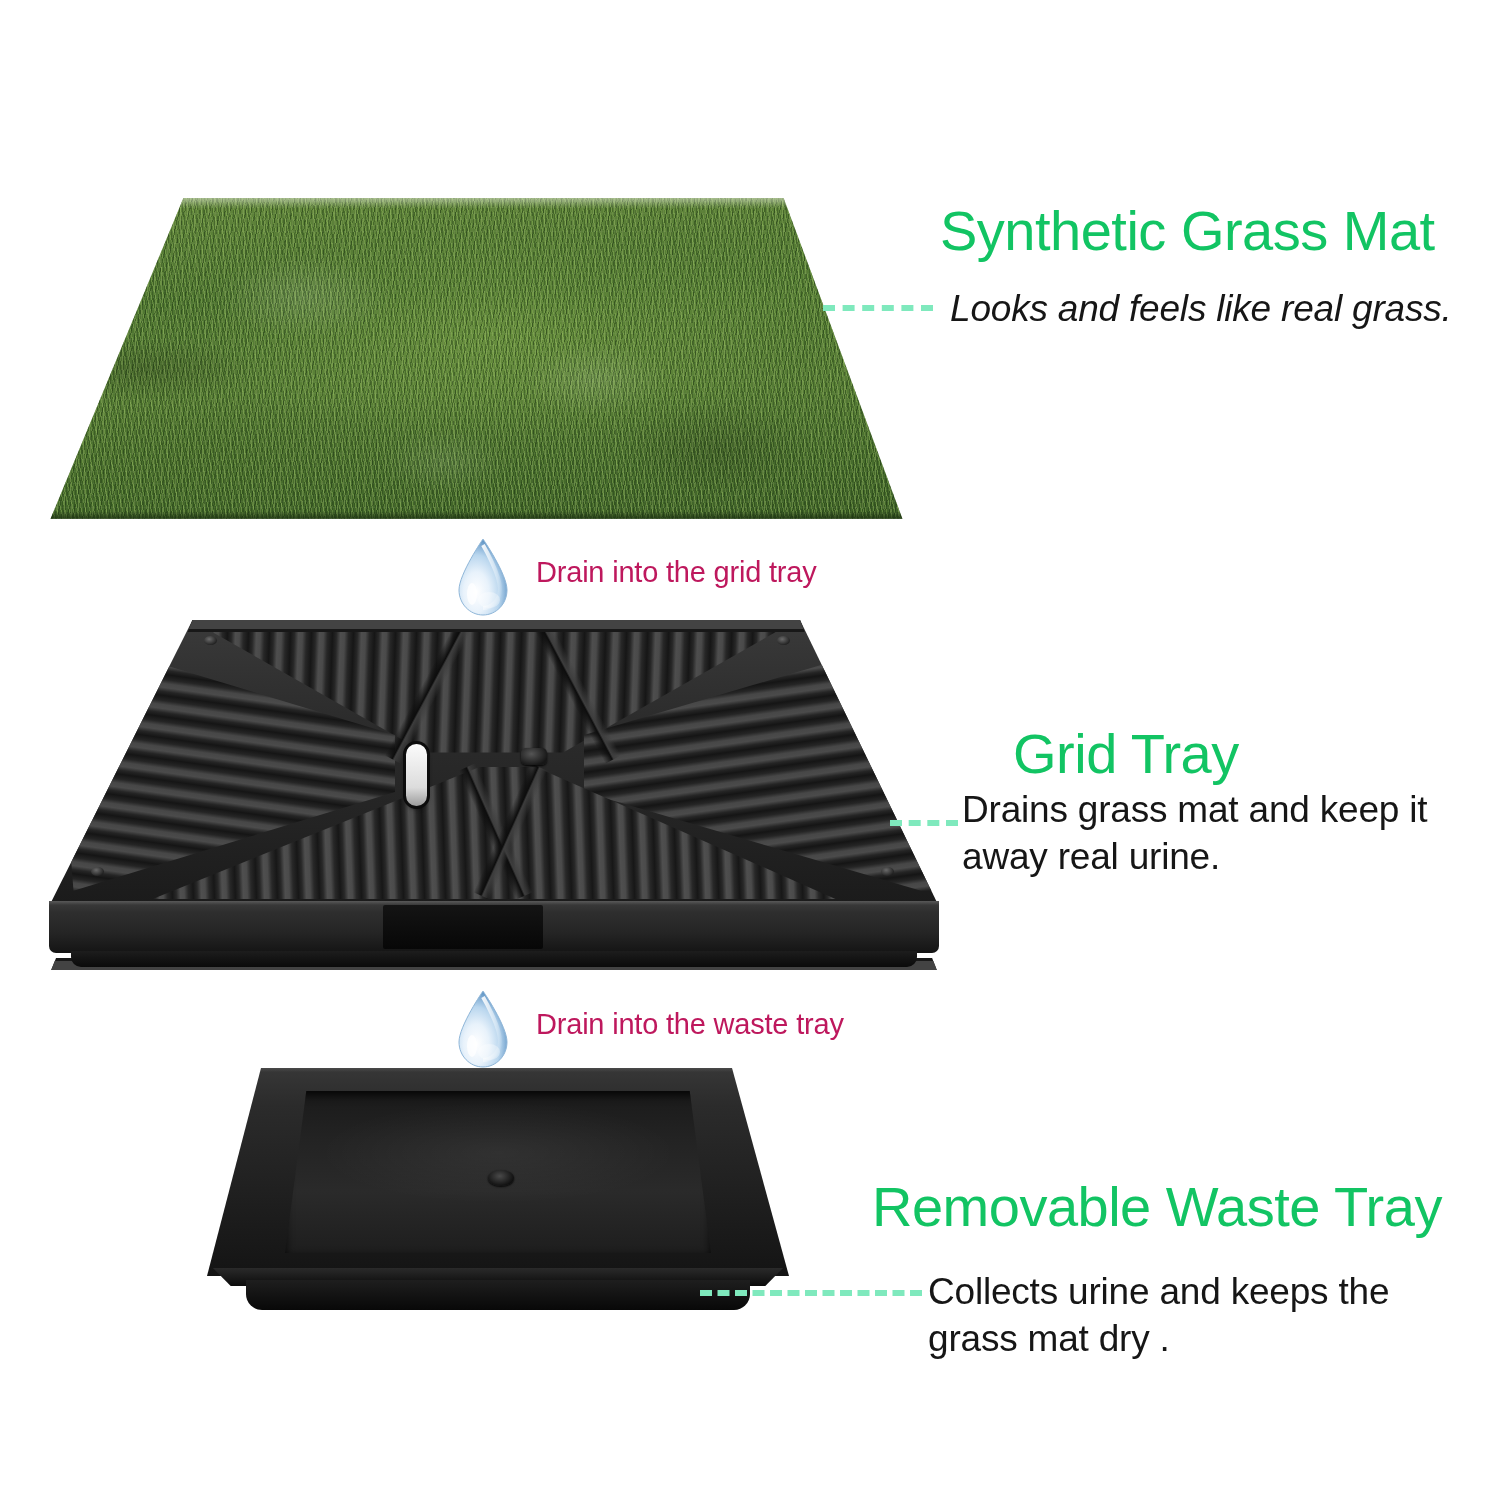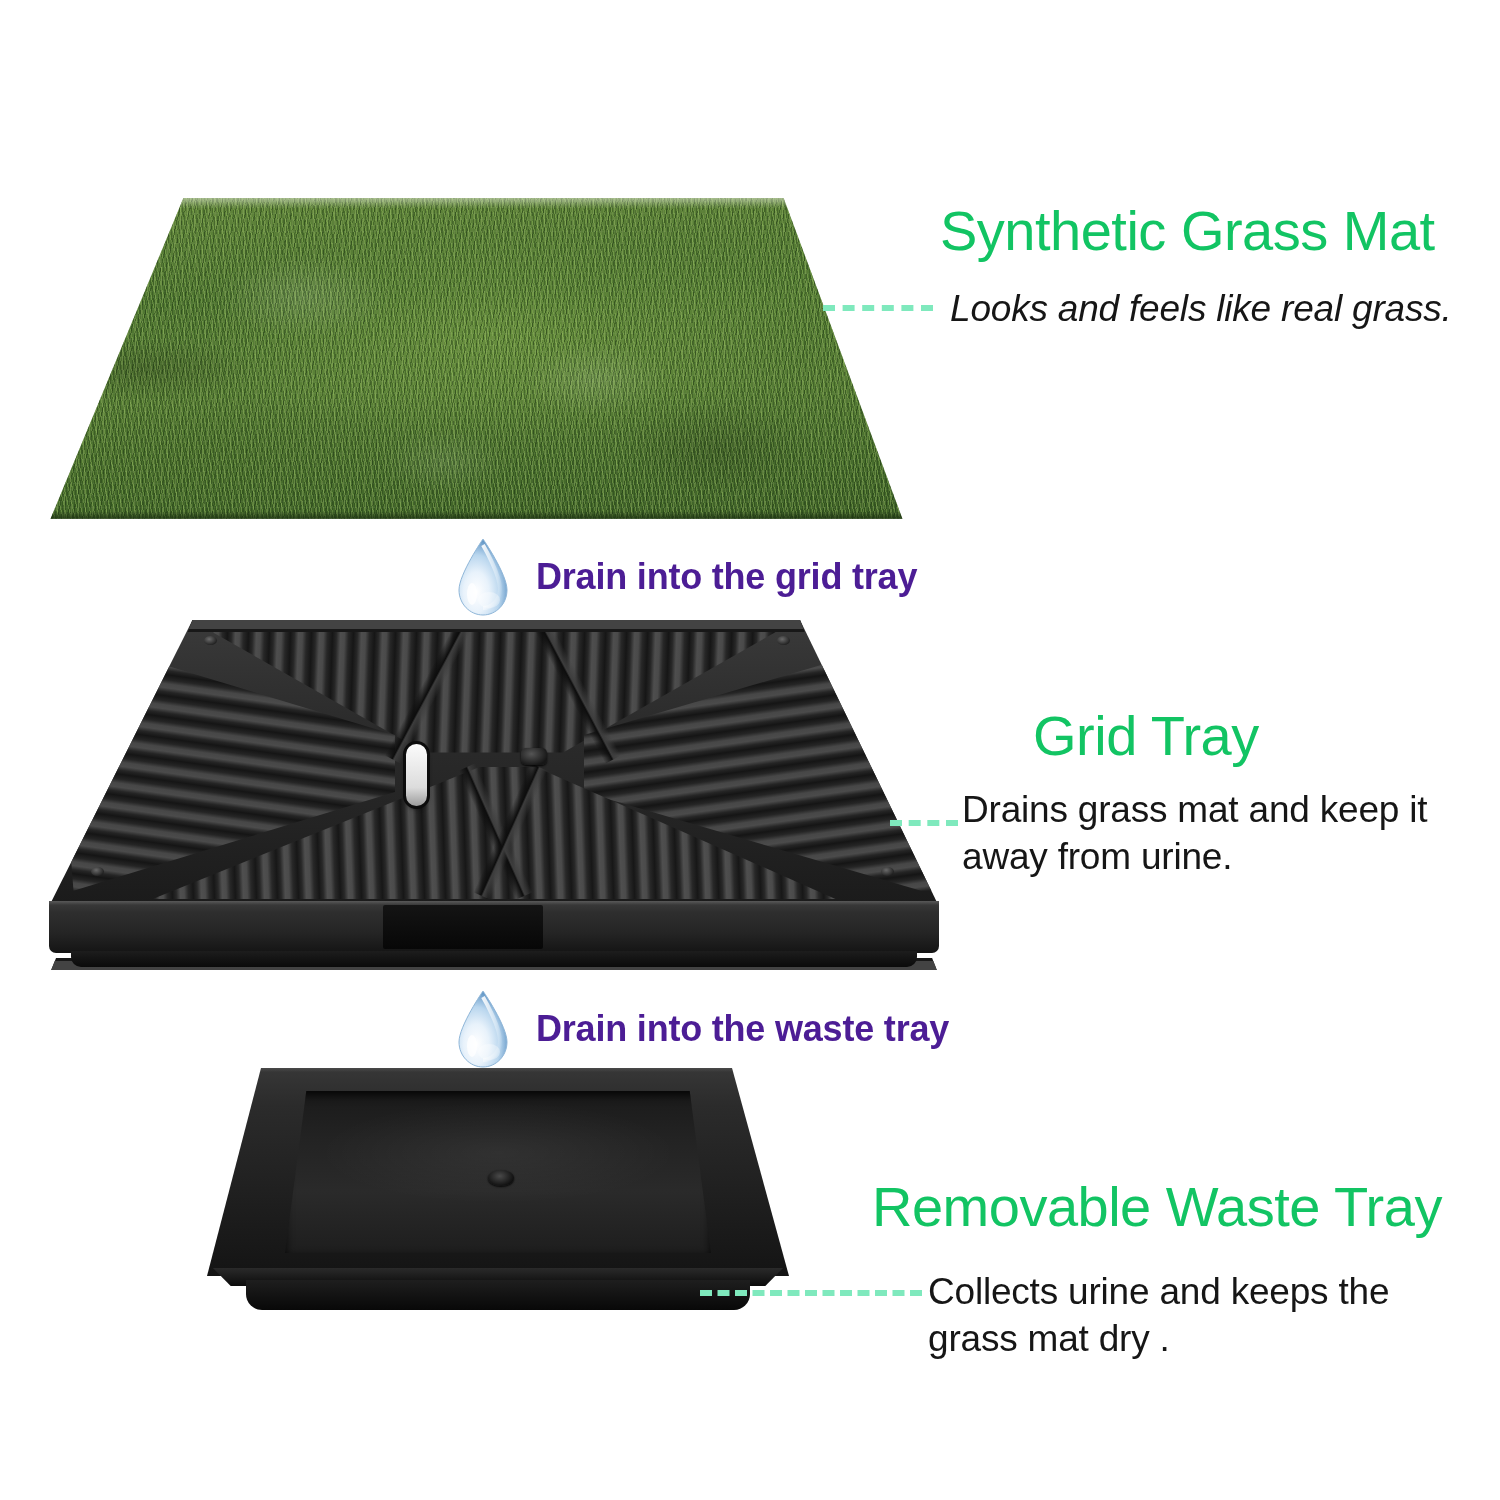--- a/index.html
+++ b/index.html
@@ -29,23 +29,23 @@
   .subtext {
     position: absolute;
     color: #161616;
     font-size: 37px;
     font-weight: 400;
     line-height: 1.28;
     letter-spacing: -0.2px;
   }
   .droptext {
     position: absolute;
-    color: #4c1d95;
-    font-size: 36px;
-    font-weight: 700;
+    color: #be185d;
+    font-size: 29px;
+    font-weight: 400;
     white-space: nowrap;
     letter-spacing: -0.2px;
   }
 
   
   .leader {
     position: absolute;
     height: 0;
     border-top: 6px dashed #7fe9bd;
   }
@@ -408,23 +408,23 @@
     <div class="grid-rim"></div>
     <div class="grid-skirt">
       <div class="grid-skirt-hl"></div>
       <div class="grid-notch"></div>
     </div>
     <div class="grid-foot"></div>
   </div>
 
   <div class="leader" style="left:890px; top:820px; width:68px;"></div>
 
-  <div class="heading" style="left:1013px; top:707px;margin-left:20px;">Grid Tray</div>
-
-  <div class="subtext" style="left:962px; top:786px; width:490px;">Drains grass mat and keep it away from urine.</div>
+  <div class="heading" style="left:1013px; top:725px;">Grid Tray</div>
+
+  <div class="subtext" style="left:962px; top:786px; width:490px;">Drains grass mat and keep it away real urine.</div>
 
   <div class="drop" style="left:455px; top:990px;">
     <svg viewBox="0 0 56 78" xmlns="http://www.w3.org/2000/svg">
       <defs>
         <radialGradient id="dg2" cx="36%" cy="70%" r="70%">
           <stop offset="0%" stop-color="#ffffff"></stop>
           <stop offset="38%" stop-color="#e8f2fb"></stop>
           <stop offset="70%" stop-color="#b9d6ee"></stop>
           <stop offset="100%" stop-color="#5e93c4"></stop>
         </radialGradient>

